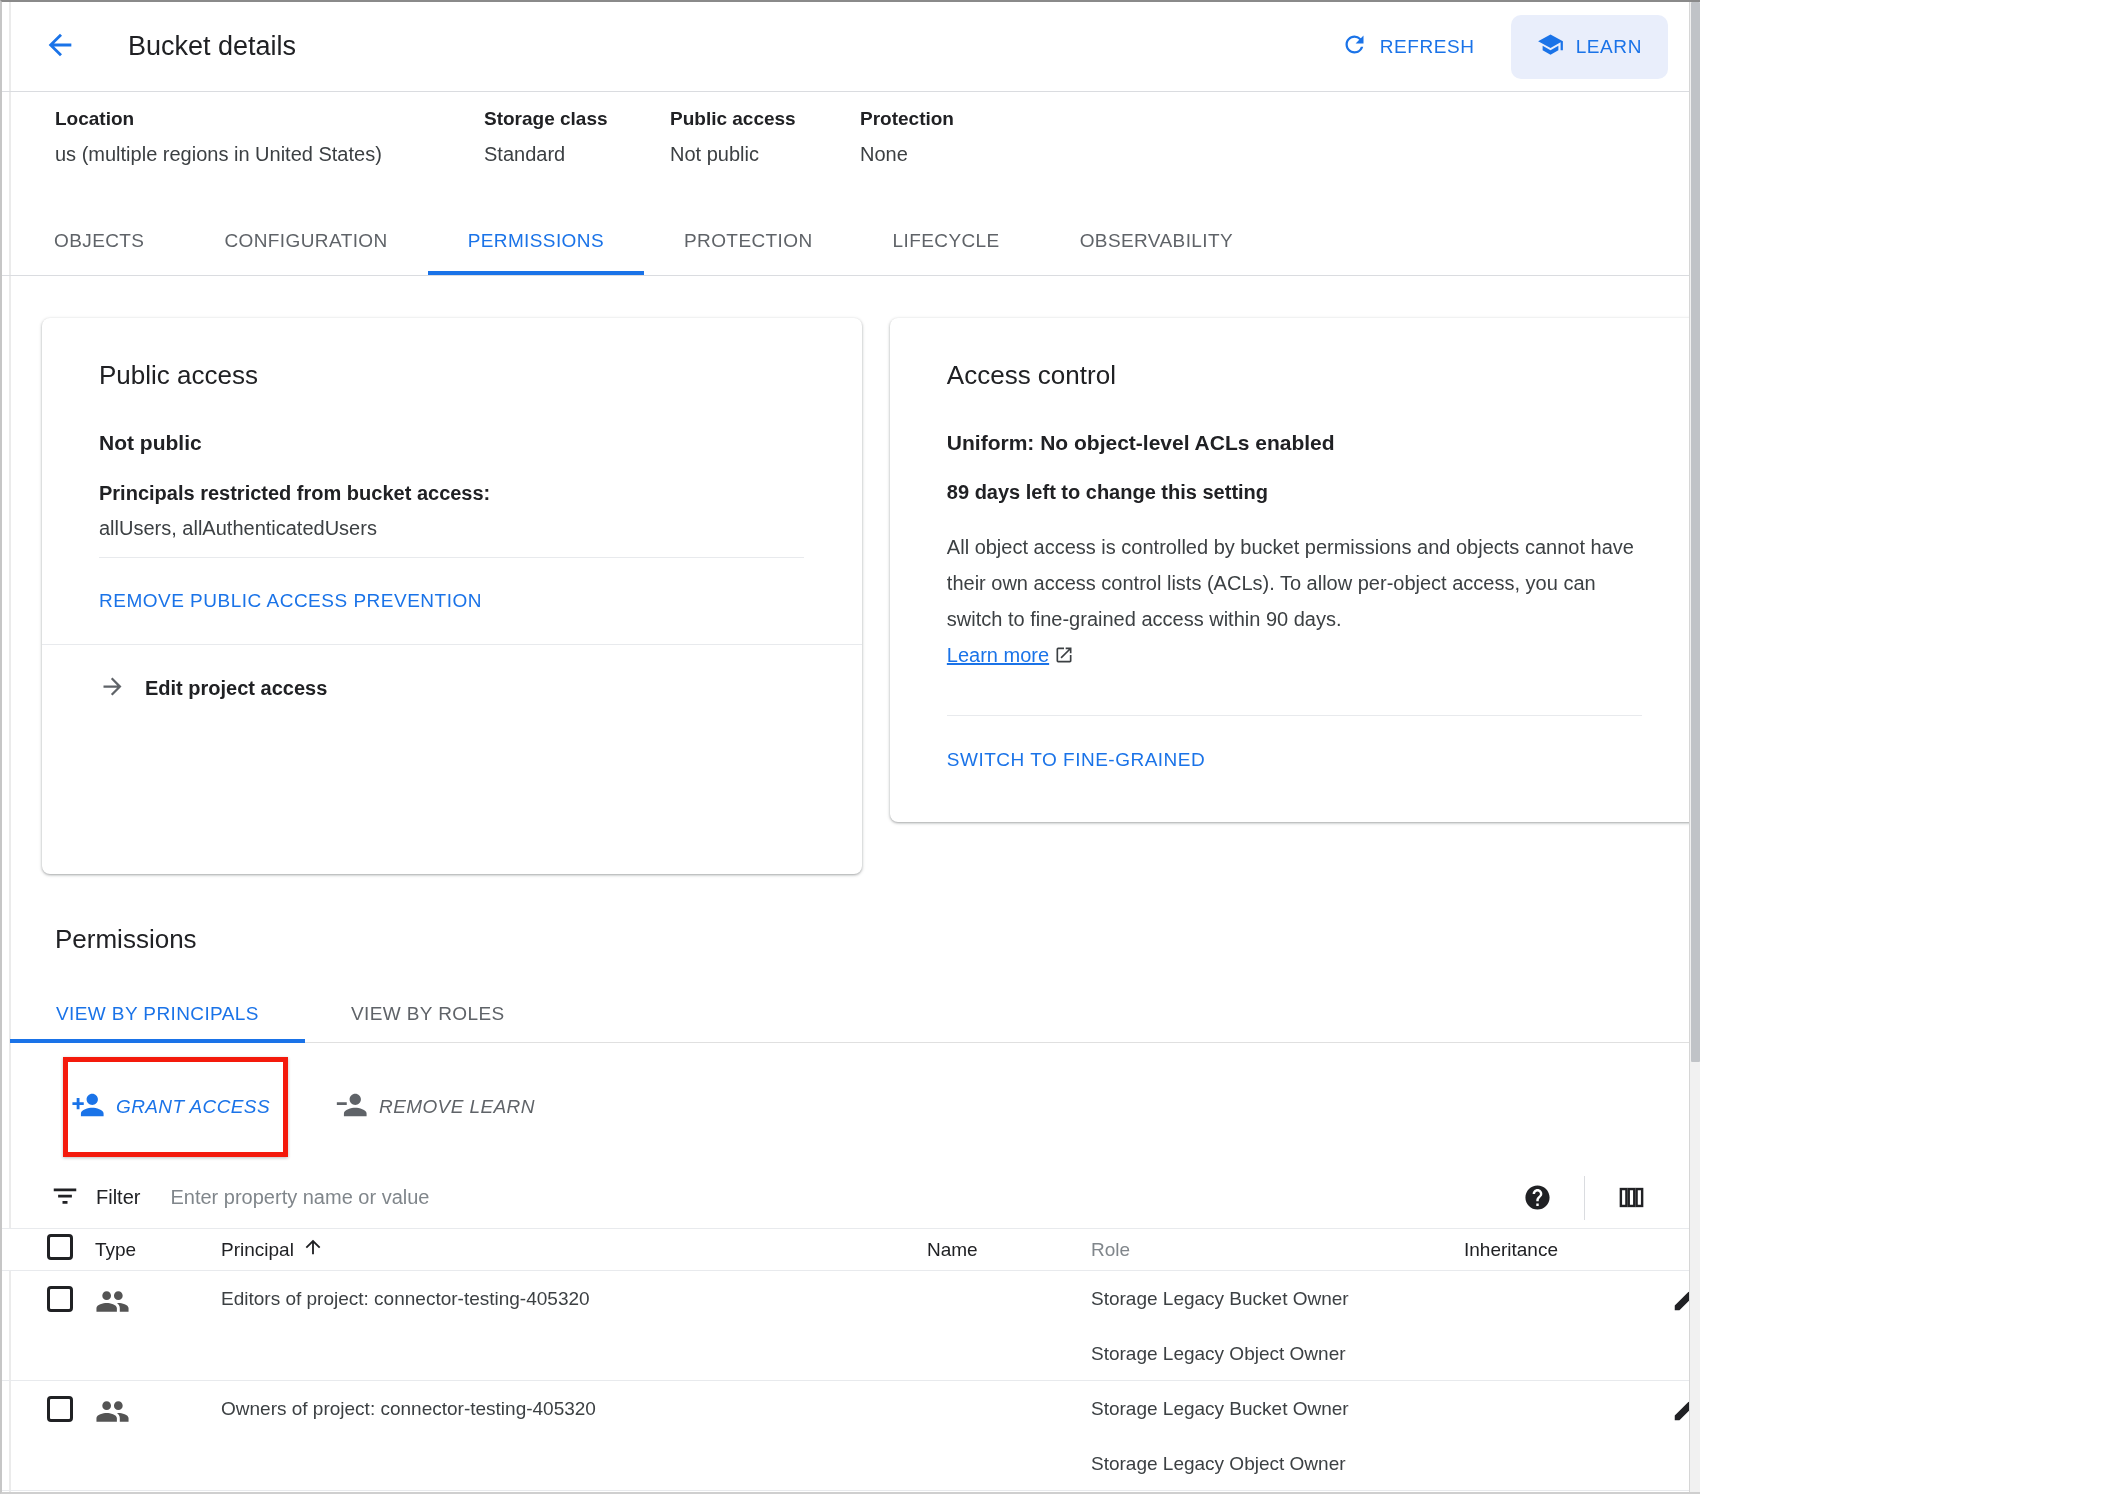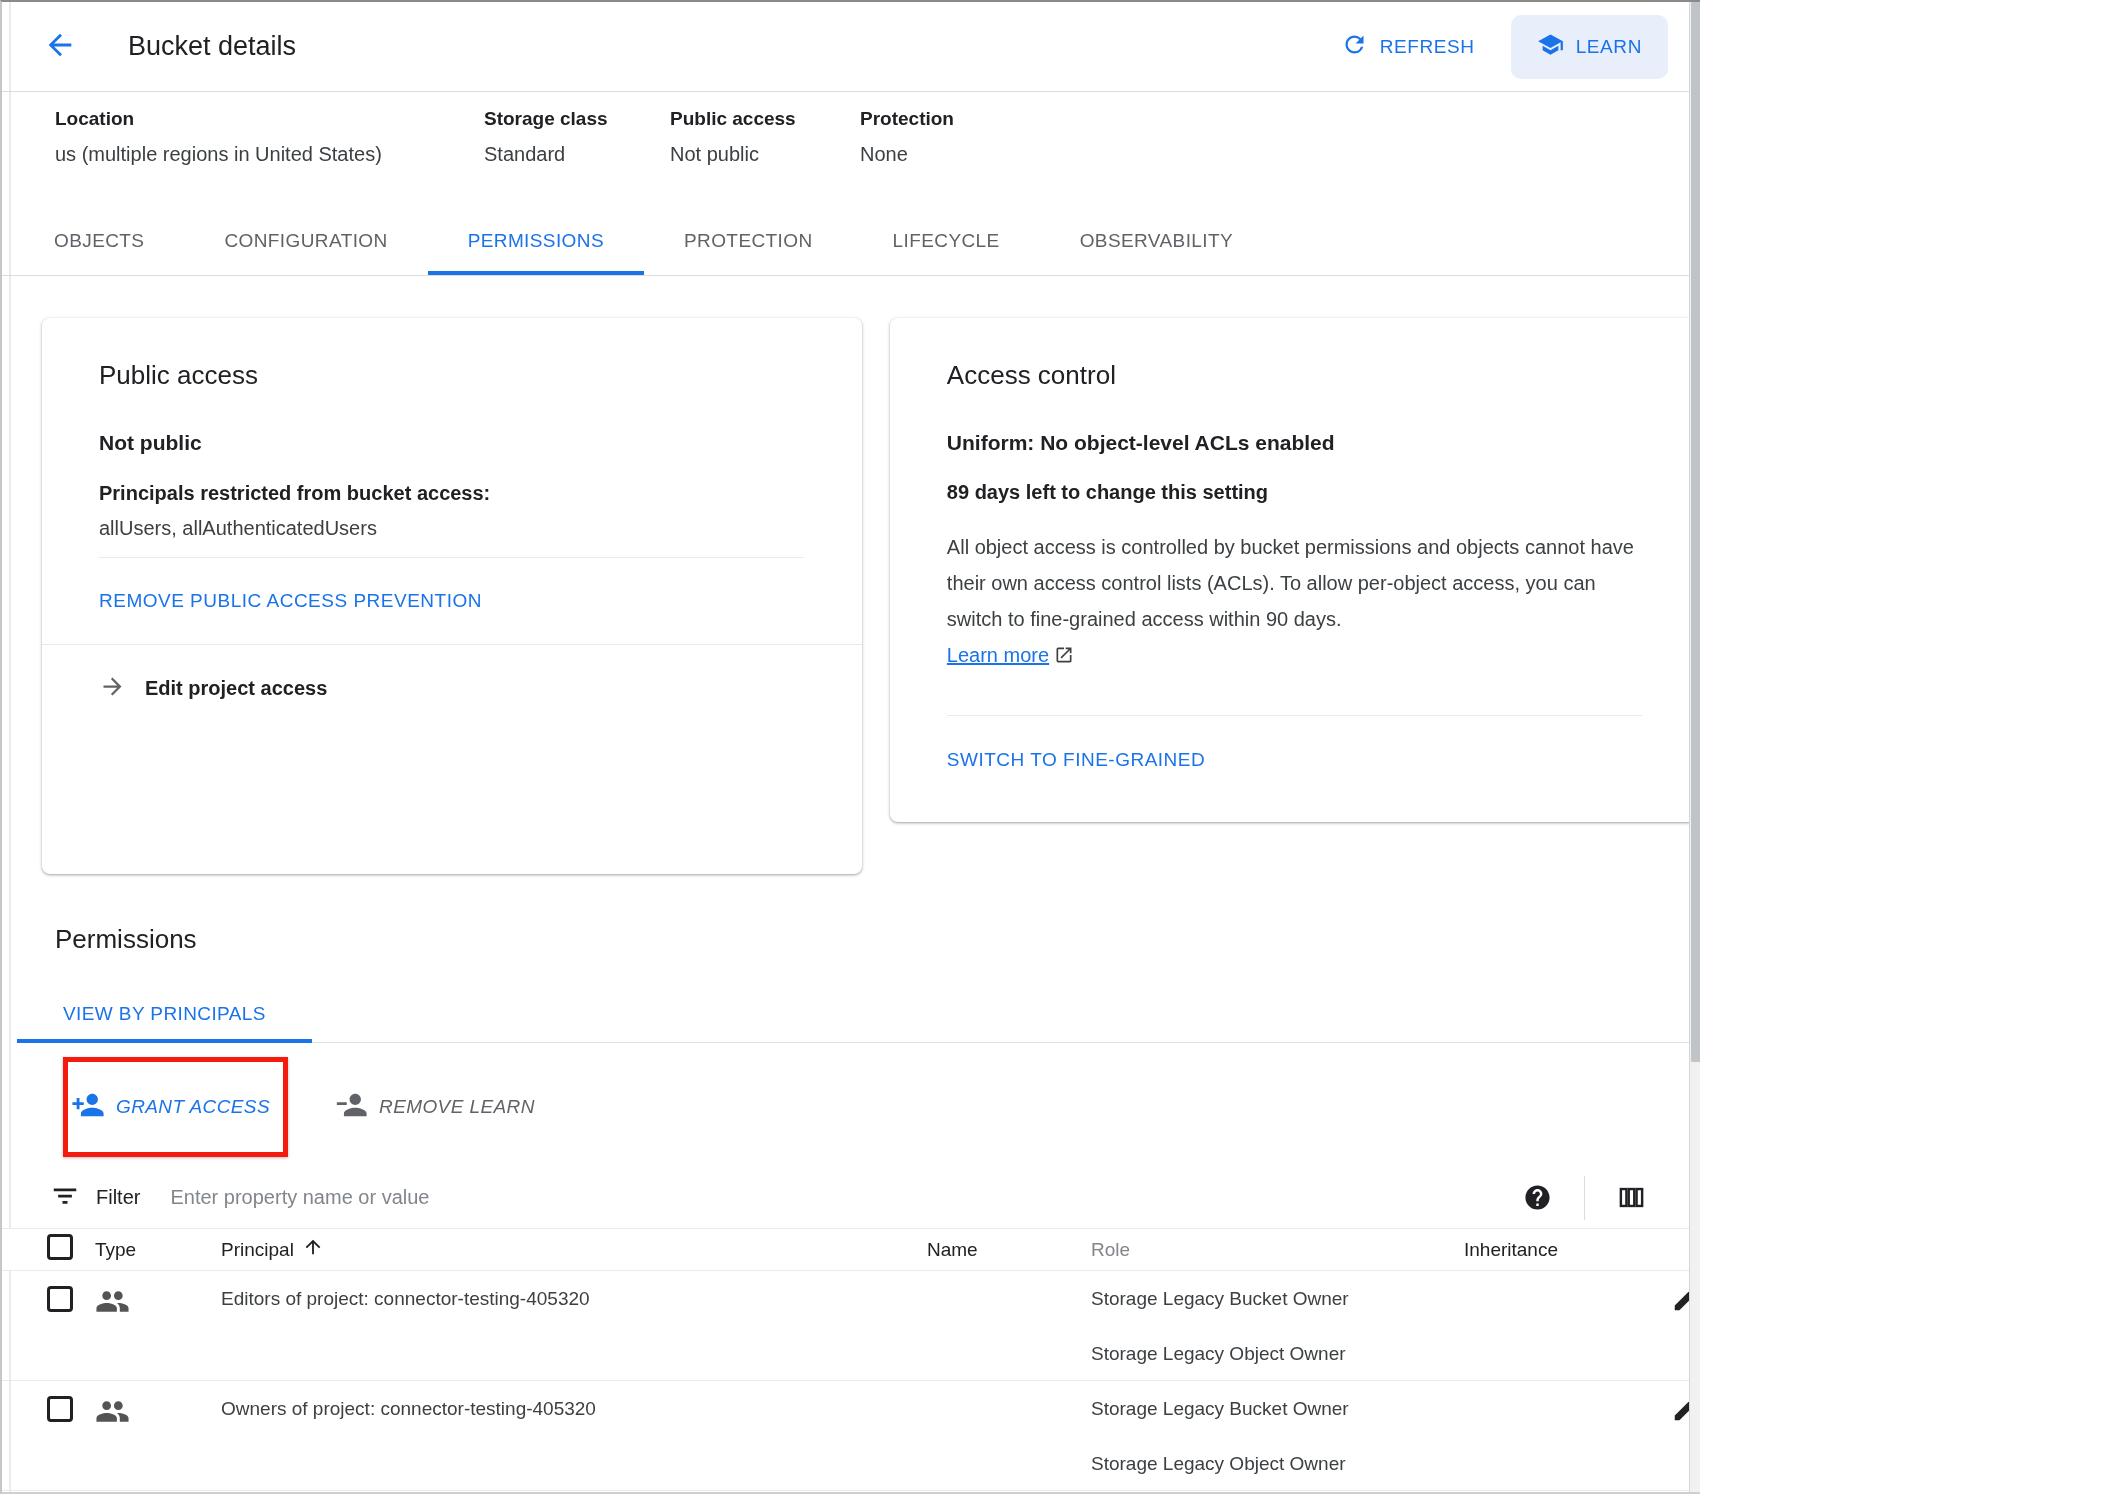--- a/index.html
+++ b/index.html
@@ -45,21 +45,21 @@
   a.learn { color:#1a73e8; text-decoration:underline; cursor:pointer; }
   .ext-ic { display:inline-block; vertical-align:-3px; margin-left:5px; }
   .card-div { border-top:1px solid #e8eaed; margin-top:17px; }
   .card2 .card-div { margin-top:39px; }
   .action-row { height:87px; display:flex; align-items:center; padding:0 57px; font-size:19px; font-weight:500; letter-spacing:.5px; color:#1a73e8; cursor:pointer; border-bottom:1px solid #e8eaed; }
   .action-row:last-child { border-bottom:none; }
   .edit-row { height:87px; display:flex; align-items:center; gap:19px; padding:0 57px; font-size:20px; font-weight:700; color:#202124; cursor:pointer; }
 
   
   .perm-head { font-size:26px; font-weight:400; margin:50px 0 0 53px; position:relative; z-index:1; }
-  .vtabs { display:flex; margin:34px 0 0 15px; border-bottom:1px solid #e0e0e0; position:relative; z-index:1; }
+  .vtabs { display:flex; margin:34px 0 0 8px; border-bottom:1px solid #e0e0e0; position:relative; z-index:1; }
   .vtab { height:54px; display:flex; align-items:center; padding:0 46px; font-size:19px; font-weight:500; letter-spacing:.4px; color:#5f6368; cursor:pointer; border-bottom:4px solid transparent; margin-bottom:-1px; }
   .vtab.active { color:#1a73e8; border-bottom-color:#1a73e8; }
 
   .toolbar { display:flex; align-items:center; padding:14px 0 0 61px; position:relative; z-index:1;font-style:italic; }
   .highlight-box { border:5px solid #f41a0c; height:100px; display:flex; align-items:center; padding:0 13px 0 3px; box-shadow:0 1px 3px rgba(0,0,0,.25); }
   .tool-btn { display:flex; align-items:center; gap:11px; font-size:19px; font-weight:500; letter-spacing:.4px; cursor:pointer; }
   .tool-btn.grant { color:#1a73e8; }
   .tool-btn.remove { color:#5f6368; margin-left:46px; }
 
   .filter-row { display:flex; align-items:center; height:62px; margin-top:10px; padding-left:48px; border-bottom:1px solid #e8eaed; position:relative; z-index:1; }
@@ -186,20 +186,21 @@
         <div class="card-div"></div>
       </div>
       <div class="action-row">SWITCH TO FINE-GRAINED</div>
     </div>
   </div>
 
   <div class="perm-head">Permissions</div>
 
   <div class="vtabs">
     <div class="vtab active">VIEW BY PRINCIPALS</div>
+    <div class="vtab">VIEW BY ROLES</div>
   </div>
 
   <div class="toolbar">
     <div class="highlight-box">
       <div class="tool-btn grant">
         <span>
           <svg width="34" height="34" viewBox="0 0 24 24">
               <path fill="#1a73e8" d="M15 12c2.21 0 4-1.79 4-4s-1.79-4-4-4-4 1.79-4 4 1.79 4 4 4zm-9-2V7H4v3H1v2h3v3h2v-3h3v-2H6zm9 4c-2.67 0-8 1.34-8 4v2h16v-2c0-2.66-5.33-4-8-4z"></path>
             </svg>
         </span>

